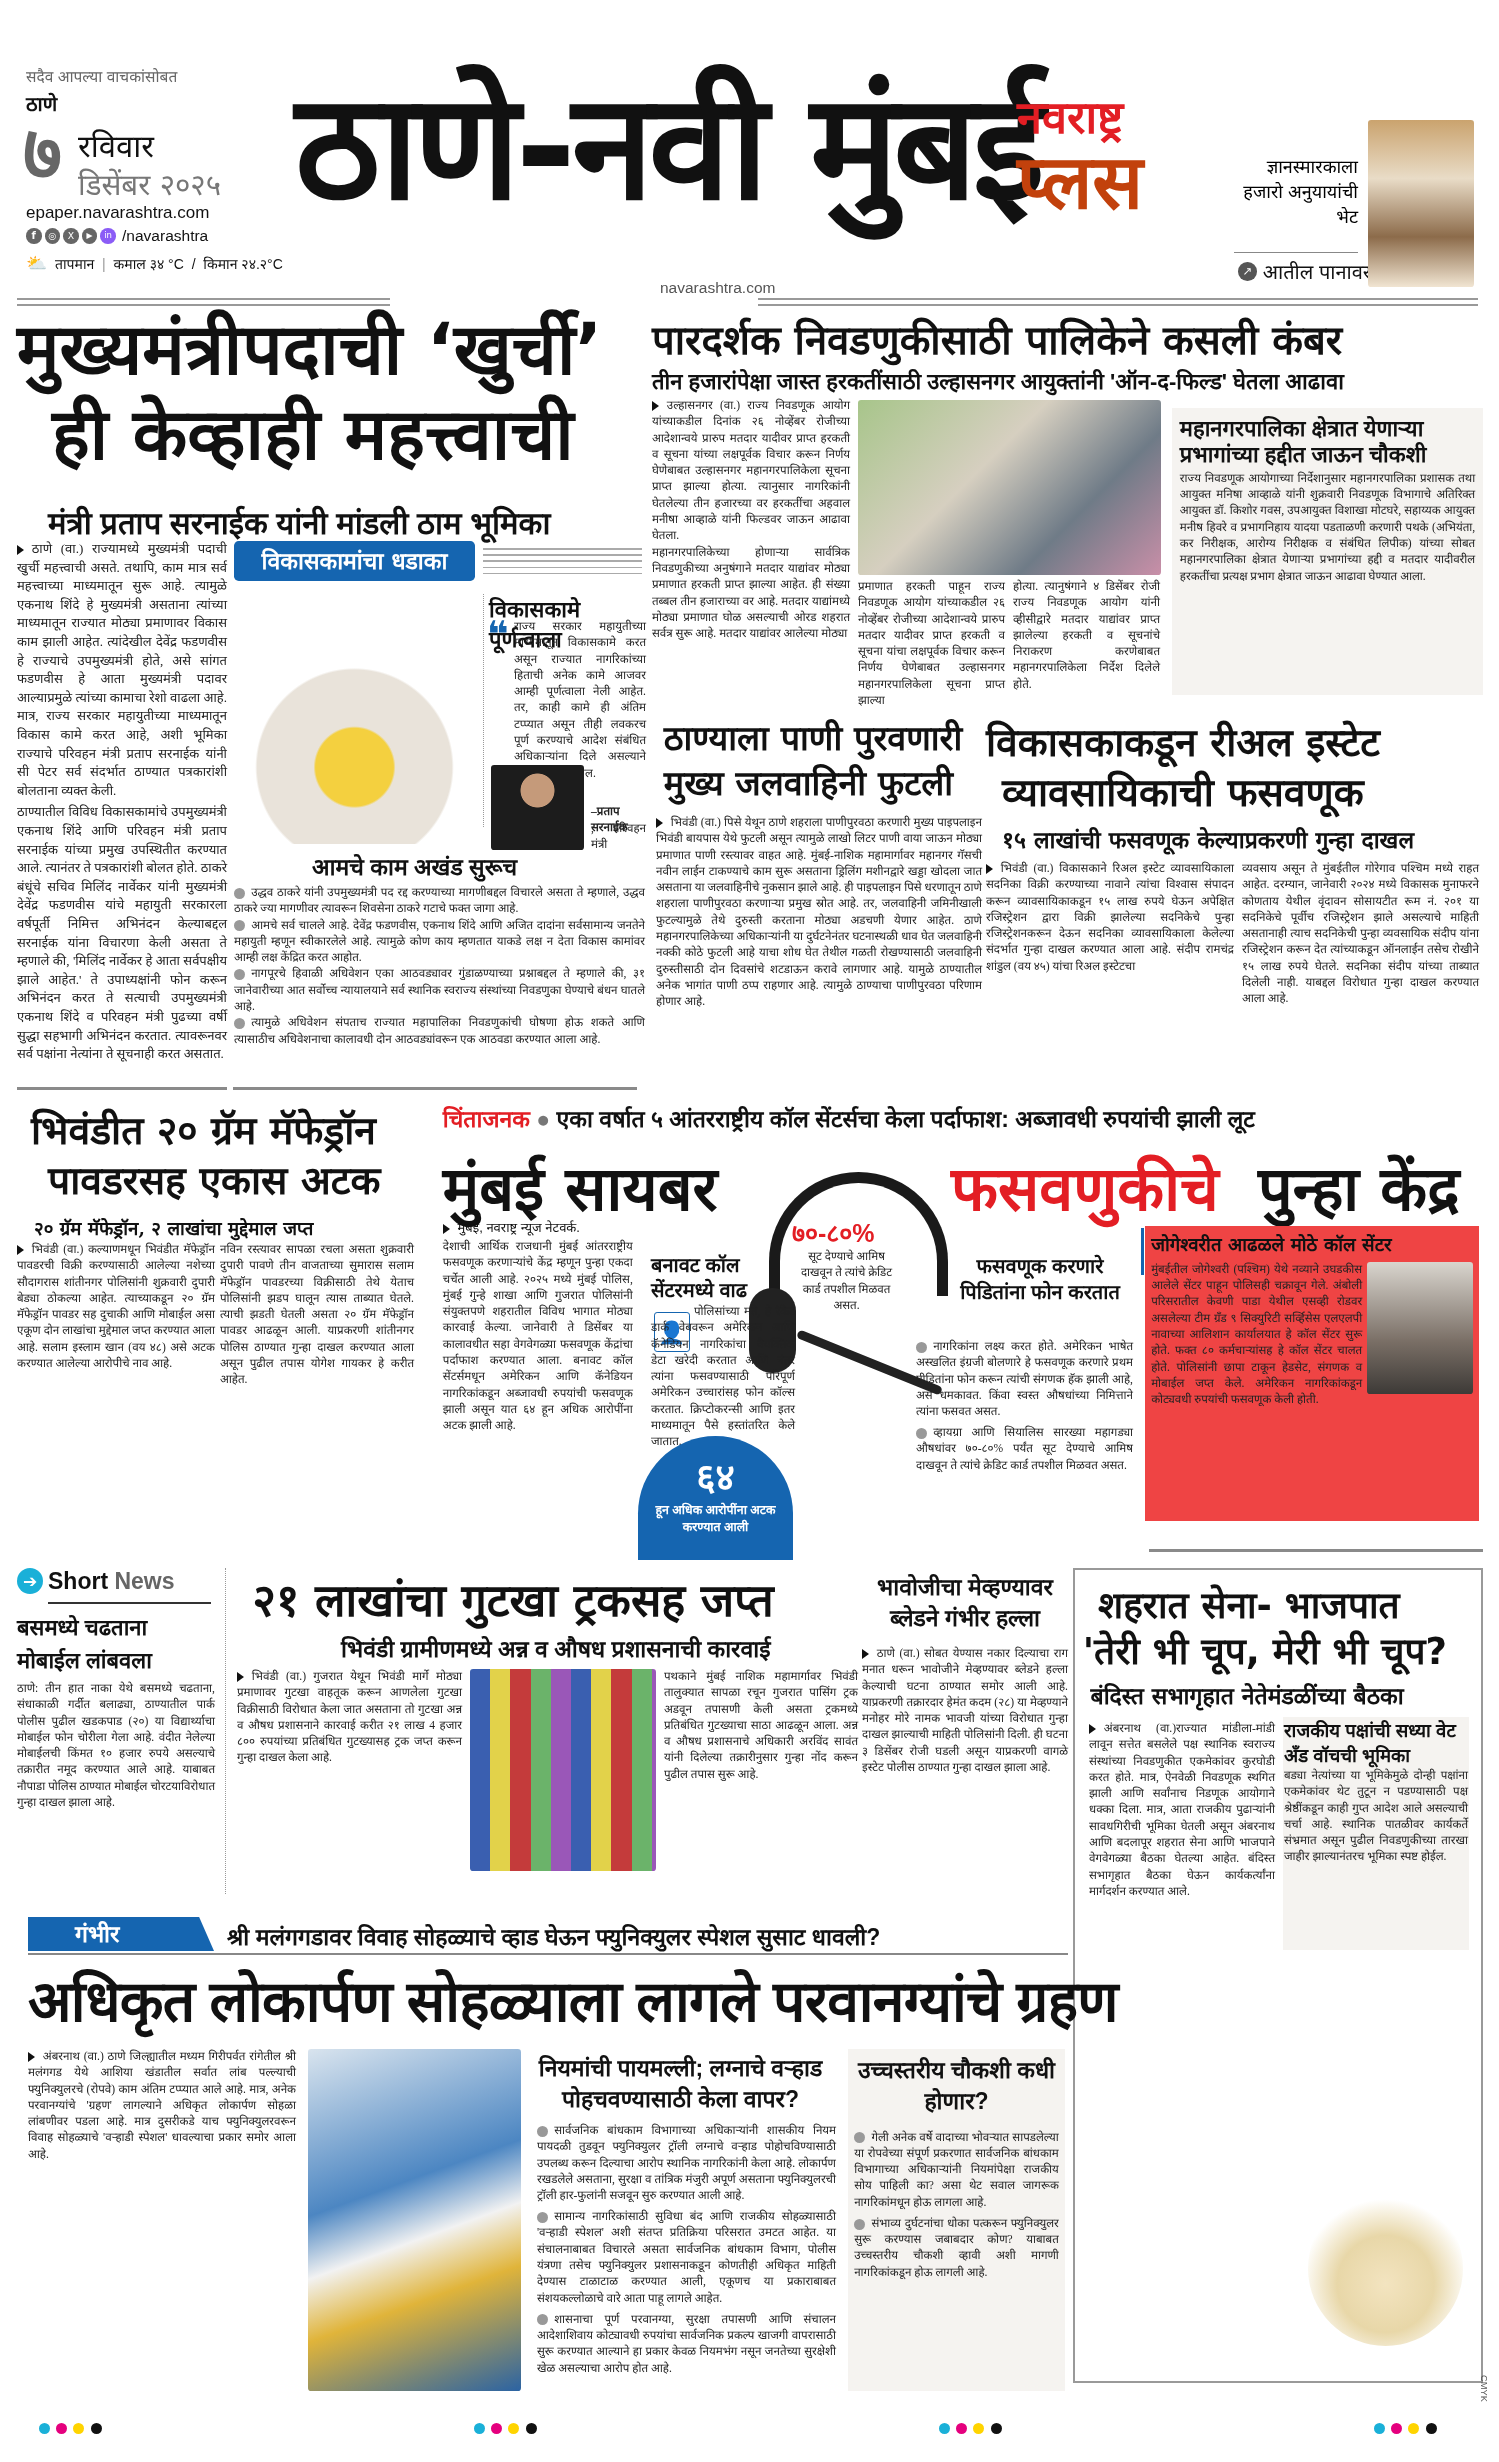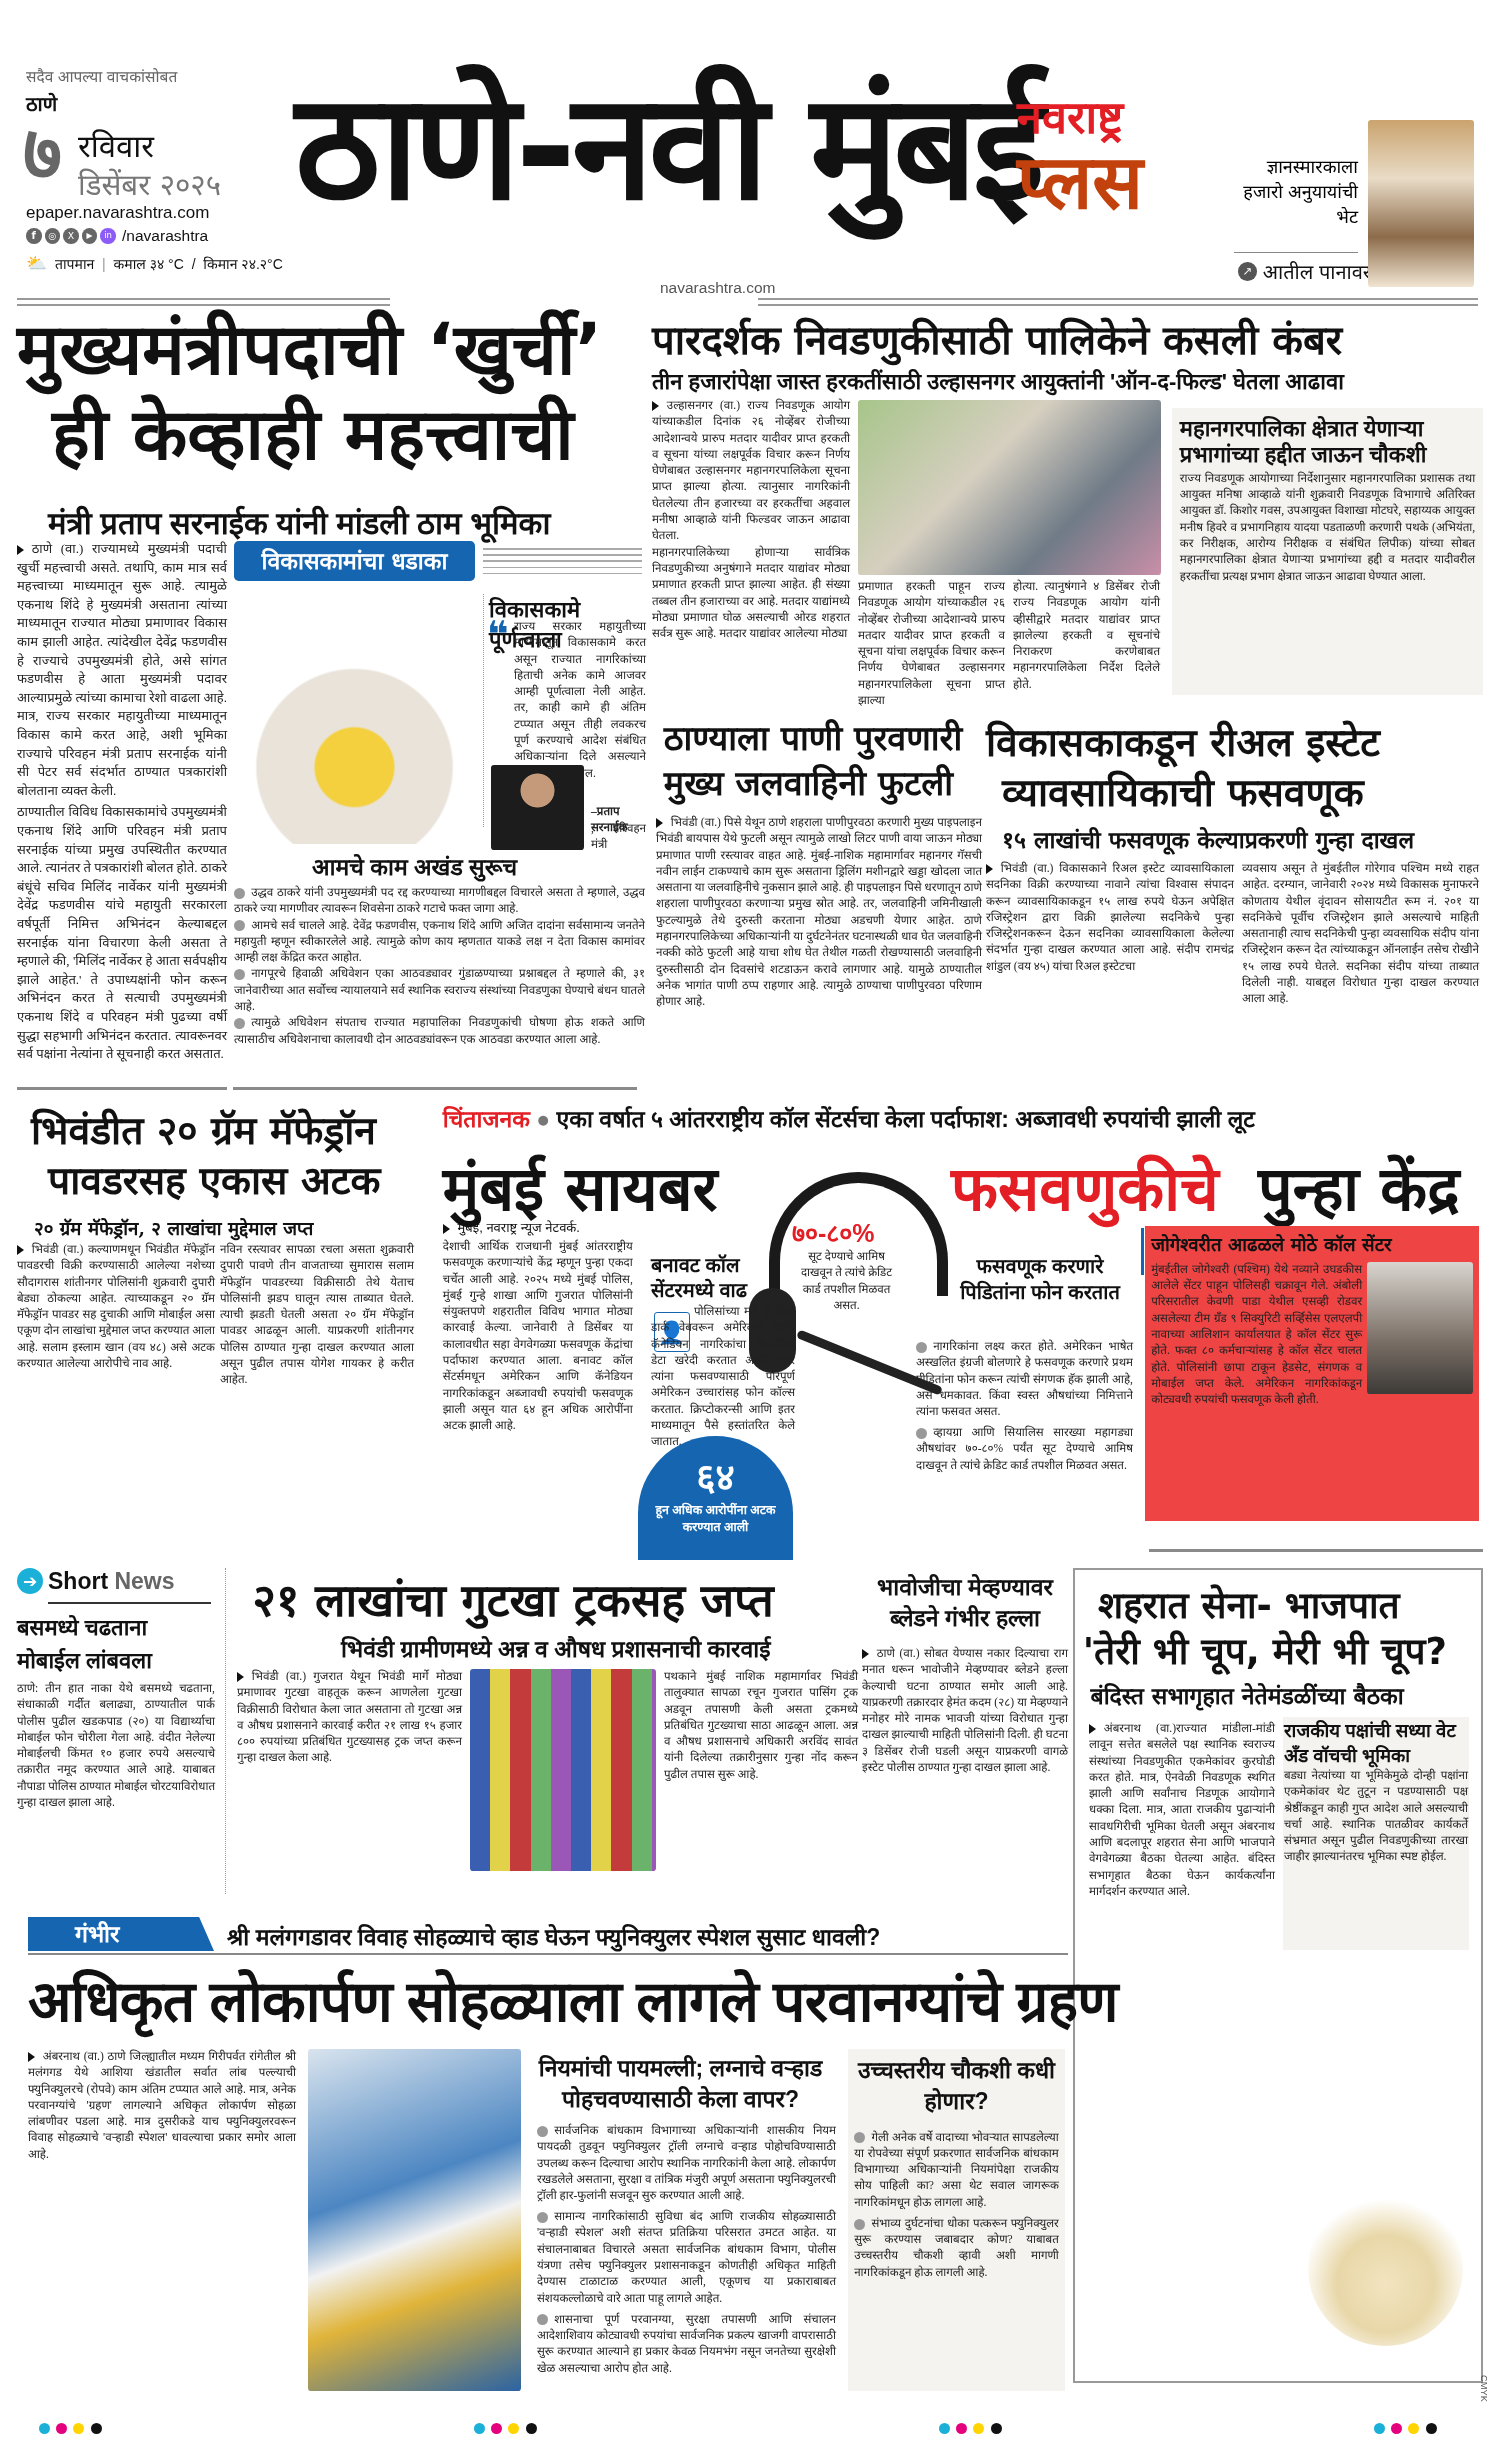--- a/index.html
+++ b/index.html
@@ -204,21 +204,21 @@
   <div class="abs" style="left:31px;top:34px;width:163px;height:2.3px;background:#333;"></div>
   <div class="abs cond" style="left:0;top:43px;width:186px;font-size:22px;font-weight:bold;line-height:33px;">बसमध्ये चढताना मोबाईल लांबवला</div>
   <div class="abs body-text small" style="left:0;top:113px;width:198px;">ठाणे: तीन हात नाका येथे बसमध्ये चढताना, संधाकाळी गर्दीत बलाढ्या, ठाण्यातील पार्क पोलीस पुढील खडकपाड (२०) या विद्यार्थ्याचा मोबाईल फोन चोरीला गेला आहे. वंदीत नेलेल्या मोबाईलची किंमत १० हजार रुपये असल्याचे तक्रारीत नमूद करण्यात आले आहे. याबाबत नौपाडा पोलिस ठाण्यात मोबाईल चोरटयाविरोधात गुन्हा दाखल झाला आहे.</div>
 </div>
 <div class="abs vline" style="left:225px;top:1568px;height:326px;"></div>
 
 <div class="abs" style="left:237px;top:1568px;width:621px;height:334px;">
   <div class="abs" style="left:15.5px;top:0;font-size:45px;font-weight:bold;white-space:nowrap;">२१ लाखांचा गुटखा ट्रकसह जप्त</div>
   <div class="abs cond" style="left:70px;top:64px;font-size:23px;font-weight:bold;white-space:nowrap;margin-left:34px;">भिवंडी ग्रामीणमध्ये अन्न व औषध प्रशासनाची कारवाई</div>
   <div class="abs body-text small" style="left:0;top:101px;width:225px;">
-    <span class="tri"></span><span>भिवंडी (वा.) गुजरात येथून भिवंडी मार्गे मोठ्या प्रमाणावर गुटखा वाहतूक करून आणलेला गुटखा विक्रीसाठी विरोधात केला जात असताना तो गुटखा अन्न व औषध प्रशासनाने कारवाई करीत २१ लाख १५ हजार ८०० रुपयांच्या प्रतिबंधित गुटख्यासह ट्रक जप्त करून गुन्हा दाखल केला आहे.</span>
+    <span class="tri"></span><span>भिवंडी (वा.) गुजरात येथून भिवंडी मार्गे मोठ्या प्रमाणावर गुटखा वाहतूक करून आणलेला गुटखा विक्रीसाठी विरोधात केला जात असताना तो गुटखा अन्न व औषध प्रशासनाने कारवाई करीत २१ लाख 4 हजार ८०० रुपयांच्या प्रतिबंधित गुटख्यासह ट्रक जप्त करून गुन्हा दाखल केला आहे.</span>
   </div>
   <div class="abs photo gutka" style="left:233px;top:101px;width:186px;height:202px;"></div>
   <div class="abs body-text small" style="left:427px;top:101px;width:194px;">पथकाने मुंबई नाशिक महामार्गावर भिवंडी तालुक्यात सापळा रचून गुजरात पासिंग ट्रक अडवून तपासणी केली असता ट्रकमध्ये प्रतिबंधित गुटख्याचा साठा आढळून आला. अन्न व औषध प्रशासनाचे अधिकारी अरविंद सावंत यांनी दिलेल्या तक्रारीनुसार गुन्हा नोंद करून पुढील तपास सुरू आहे.</div>
 </div>
 
 <div class="abs" style="left:862px;top:1572px;width:206px;height:334px;">
   <div class="abs cond" style="left:0;top:0;width:206px;font-size:23px;font-weight:bold;text-align:center;line-height:31px;">भावोजीचा मेव्हण्यावर ब्लेडने गंभीर हल्ला</div>
   <div class="abs body-text small" style="left:0;top:74px;width:206px;">
     <span class="tri"></span><span>ठाणे (वा.) सोबत येण्यास नकार दिल्याचा राग मनात धरून भावोजीने मेव्हण्यावर ब्लेडने हल्ला केल्याची घटना ठाण्यात समोर आली आहे. याप्रकरणी तक्रारदार हेमंत कदम (२८) या मेव्हण्याने मनोहर मोरे नामक भावजी यांच्या विरोधात गुन्हा दाखल झाल्याची माहिती पोलिसांनी दिली. ही घटना ३ डिसेंबर रोजी घडली असून याप्रकरणी वागळे इस्टेट पोलीस ठाण्यात गुन्हा दाखल झाला आहे.</span>
   </div>

